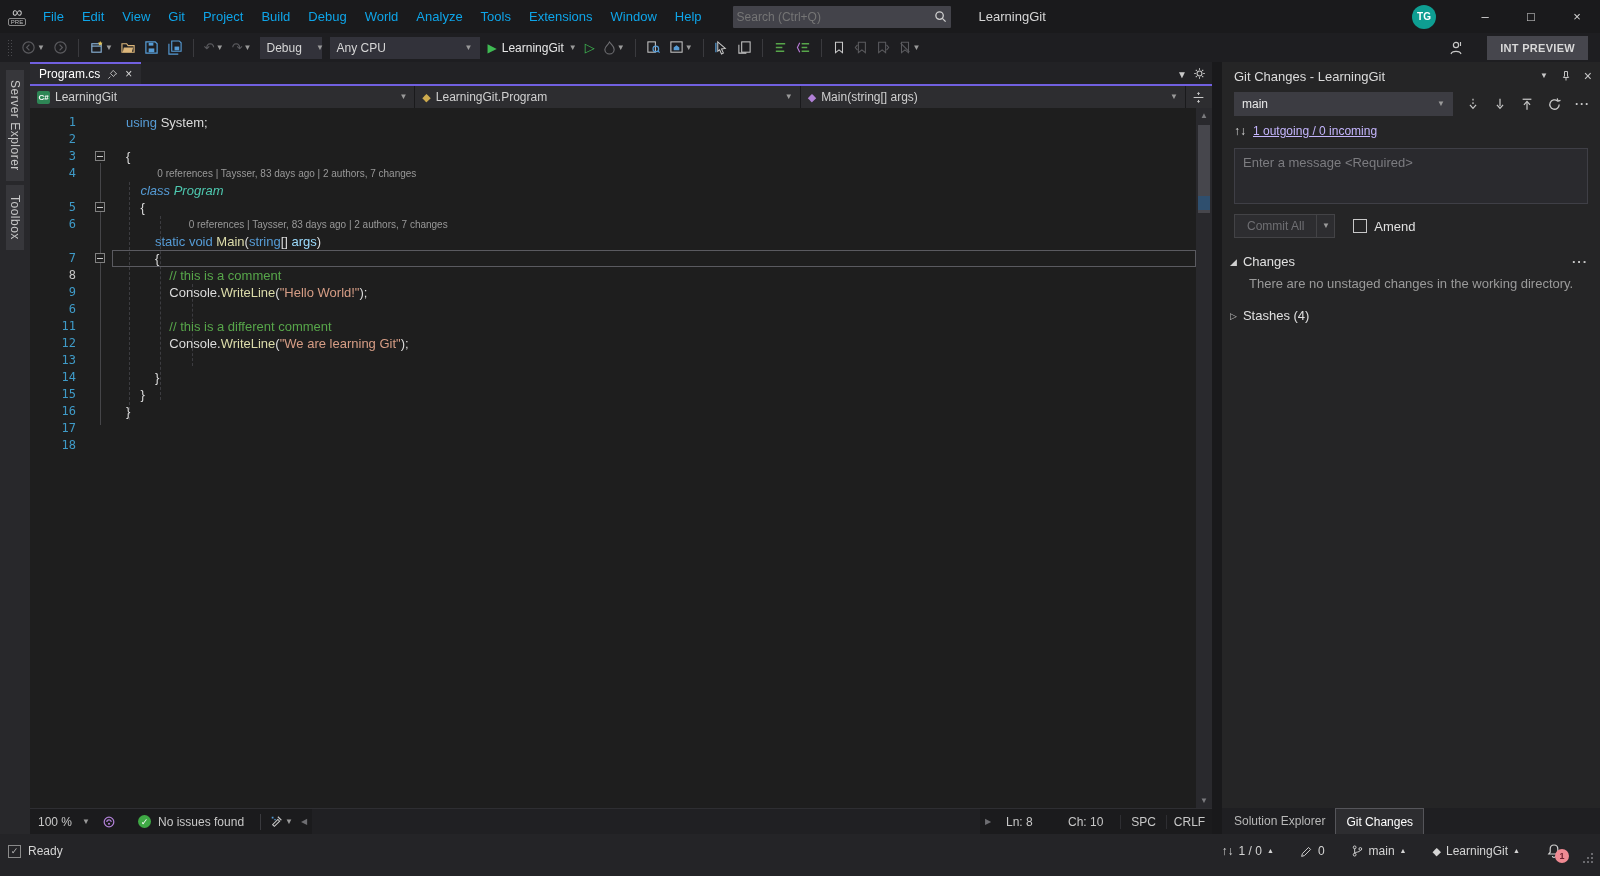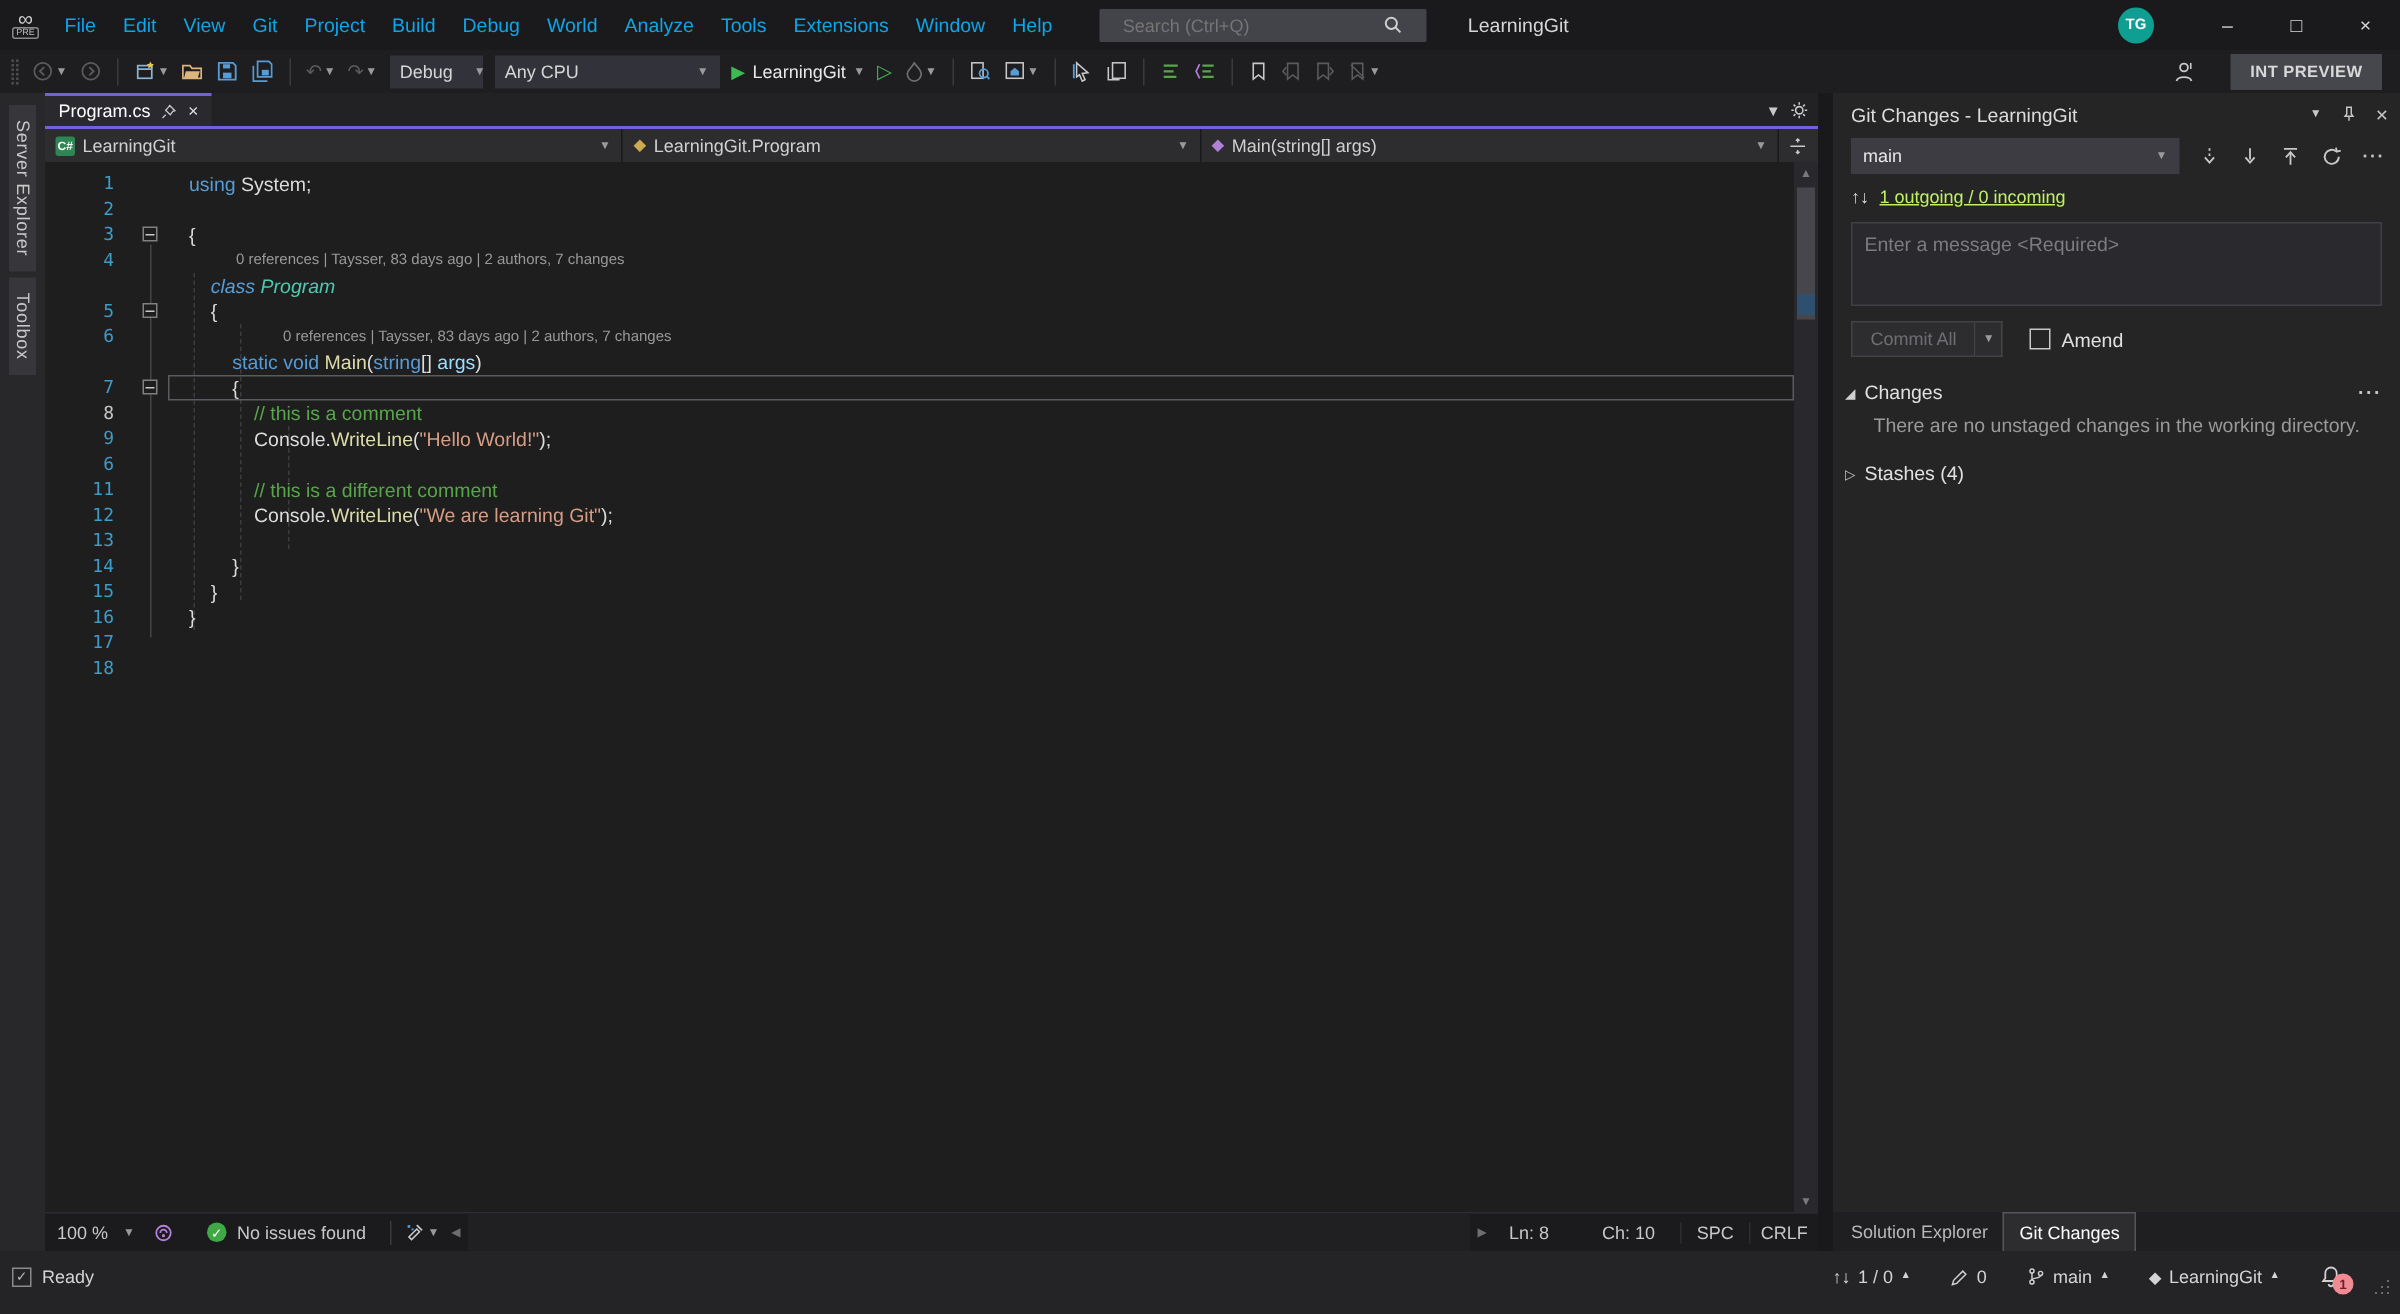--- a/index.html
+++ b/index.html
@@ -18,21 +18,21 @@
   html,body{width:1600px;height:876px;overflow:hidden;background:#141414;}
   .app{width:1600px;height:876px;display:flex;flex-direction:column;color:var(--txt);font-size:13px;}
 
   
   .titlebar{height:33px;background:var(--title-bg);display:flex;align-items:center;flex:none;}
   .logo{width:34px;height:33px;display:flex;flex-direction:column;align-items:center;justify-content:center;color:#cfcfcf;}
   .logo .inf{font-size:14px;line-height:10px;}
   .logo .pre{font-size:6px;border:1px solid #8a8a8a;padding:0 2px;border-radius:2px;margin-top:1px;color:#bdbdbd;}
   .menu{display:flex;align-items:center;height:100%;}
   .menu span{padding:0 9px;height:100%;display:flex;align-items:center;color:#0ea5e9;cursor:default;}
-  .searchbox{width:218px;height:22px;background:#43434a;margin-left:22px;display:flex;align-items:center;padding:0 16px;border-radius:1px;}
+  .searchbox{width:218px;height:22px;background:#43434a;margin-left:22px;display:flex;align-items:center;padding:0 4px;border-radius:1px;}
   .searchbox input{flex:1;background:transparent;border:none;outline:none;color:#b8b8b8;font-size:12px;}
   .wtitle{margin-left:28px;color:#d6d6d6;}
   .tspacer{flex:1;}
   .avatar{width:24px;height:24px;border-radius:50%;background:#0e9e92;color:#fff;font-size:10px;font-weight:700;display:flex;align-items:center;justify-content:center;margin-right:26px;}
   .winbtns{display:flex;height:100%;}
   .winbtns div{width:46px;display:flex;align-items:center;justify-content:center;color:#d6d6d6;font-size:13px;}
 
   
   .toolbar{height:29px;background:var(--tool-bg);display:flex;align-items:center;flex:none;padding-left:4px;gap:2px;}
   .grip{width:6px;height:18px;margin:0 3px;background-image:radial-gradient(#4a4a4e 1px,transparent 1px);background-size:3px 3px;}
@@ -108,21 +108,21 @@
   
   .gapcol{width:10px;background:#19191b;flex:none;}
   .rpanel{width:378px;flex:none;background:var(--panel);display:flex;flex-direction:column;font-size:12px;}
   .phead{height:28px;display:flex;align-items:center;padding:0 8px 0 12px;color:#dcdcdc;font-size:13px;}
   .phead .sp{flex:1;}
   .phicon{margin-left:12px;color:#c8c8c8;}
   .branchrow{display:flex;align-items:center;margin:2px 10px 0 12px;gap:13px;}
   .branchcombo{flex:1;height:24px;background:#3c3c42;display:flex;align-items:center;padding:0 8px;color:#e8e8e8;}
   .branchcombo .caret{margin-left:auto;}
   .syncrow{display:flex;align-items:center;gap:7px;margin:8px 12px 0 12px;color:#dcdcdc;}
-  .synclink{text-decoration:underline;color:#bef264;}
+  .synclink{text-decoration:underline;color:#c4b5fd;}
   .msgbox{margin:10px 12px 0 12px;height:56px;background:#2a2a2e;border:1px solid #3f3f46;padding:6px 8px;}
   .msgbox textarea{width:100%;height:100%;background:transparent;border:none;outline:none;resize:none;color:#c8c8c8;font-size:13px;font-family:"Liberation Sans",sans-serif;}
   .msgbox textarea::placeholder{color:#7c7c80;}
   .commitrow{display:flex;align-items:center;margin:10px 12px 0 12px;}
   .commitbtn{height:24px;background:#2d2d30;border:1px solid #434346;color:#6f6f73;display:flex;align-items:center;padding:0 12px;}
   .commitdd{height:24px;width:18px;background:#2d2d30;border:1px solid #434346;border-left:none;display:flex;align-items:center;justify-content:center;color:#6f6f73;}
   .amend{display:flex;align-items:center;gap:7px;margin-left:18px;color:#e0e0e0;font-size:13px;}
   .chk{width:14px;height:14px;border:1px solid #c8c8c8;background:transparent;}
   .secthead{display:flex;align-items:center;margin:16px 12px 0 8px;color:#e0e0e0;font-size:13px;gap:6px;}
   .secthead .tri{font-size:9px;color:#d0d0d0;}

